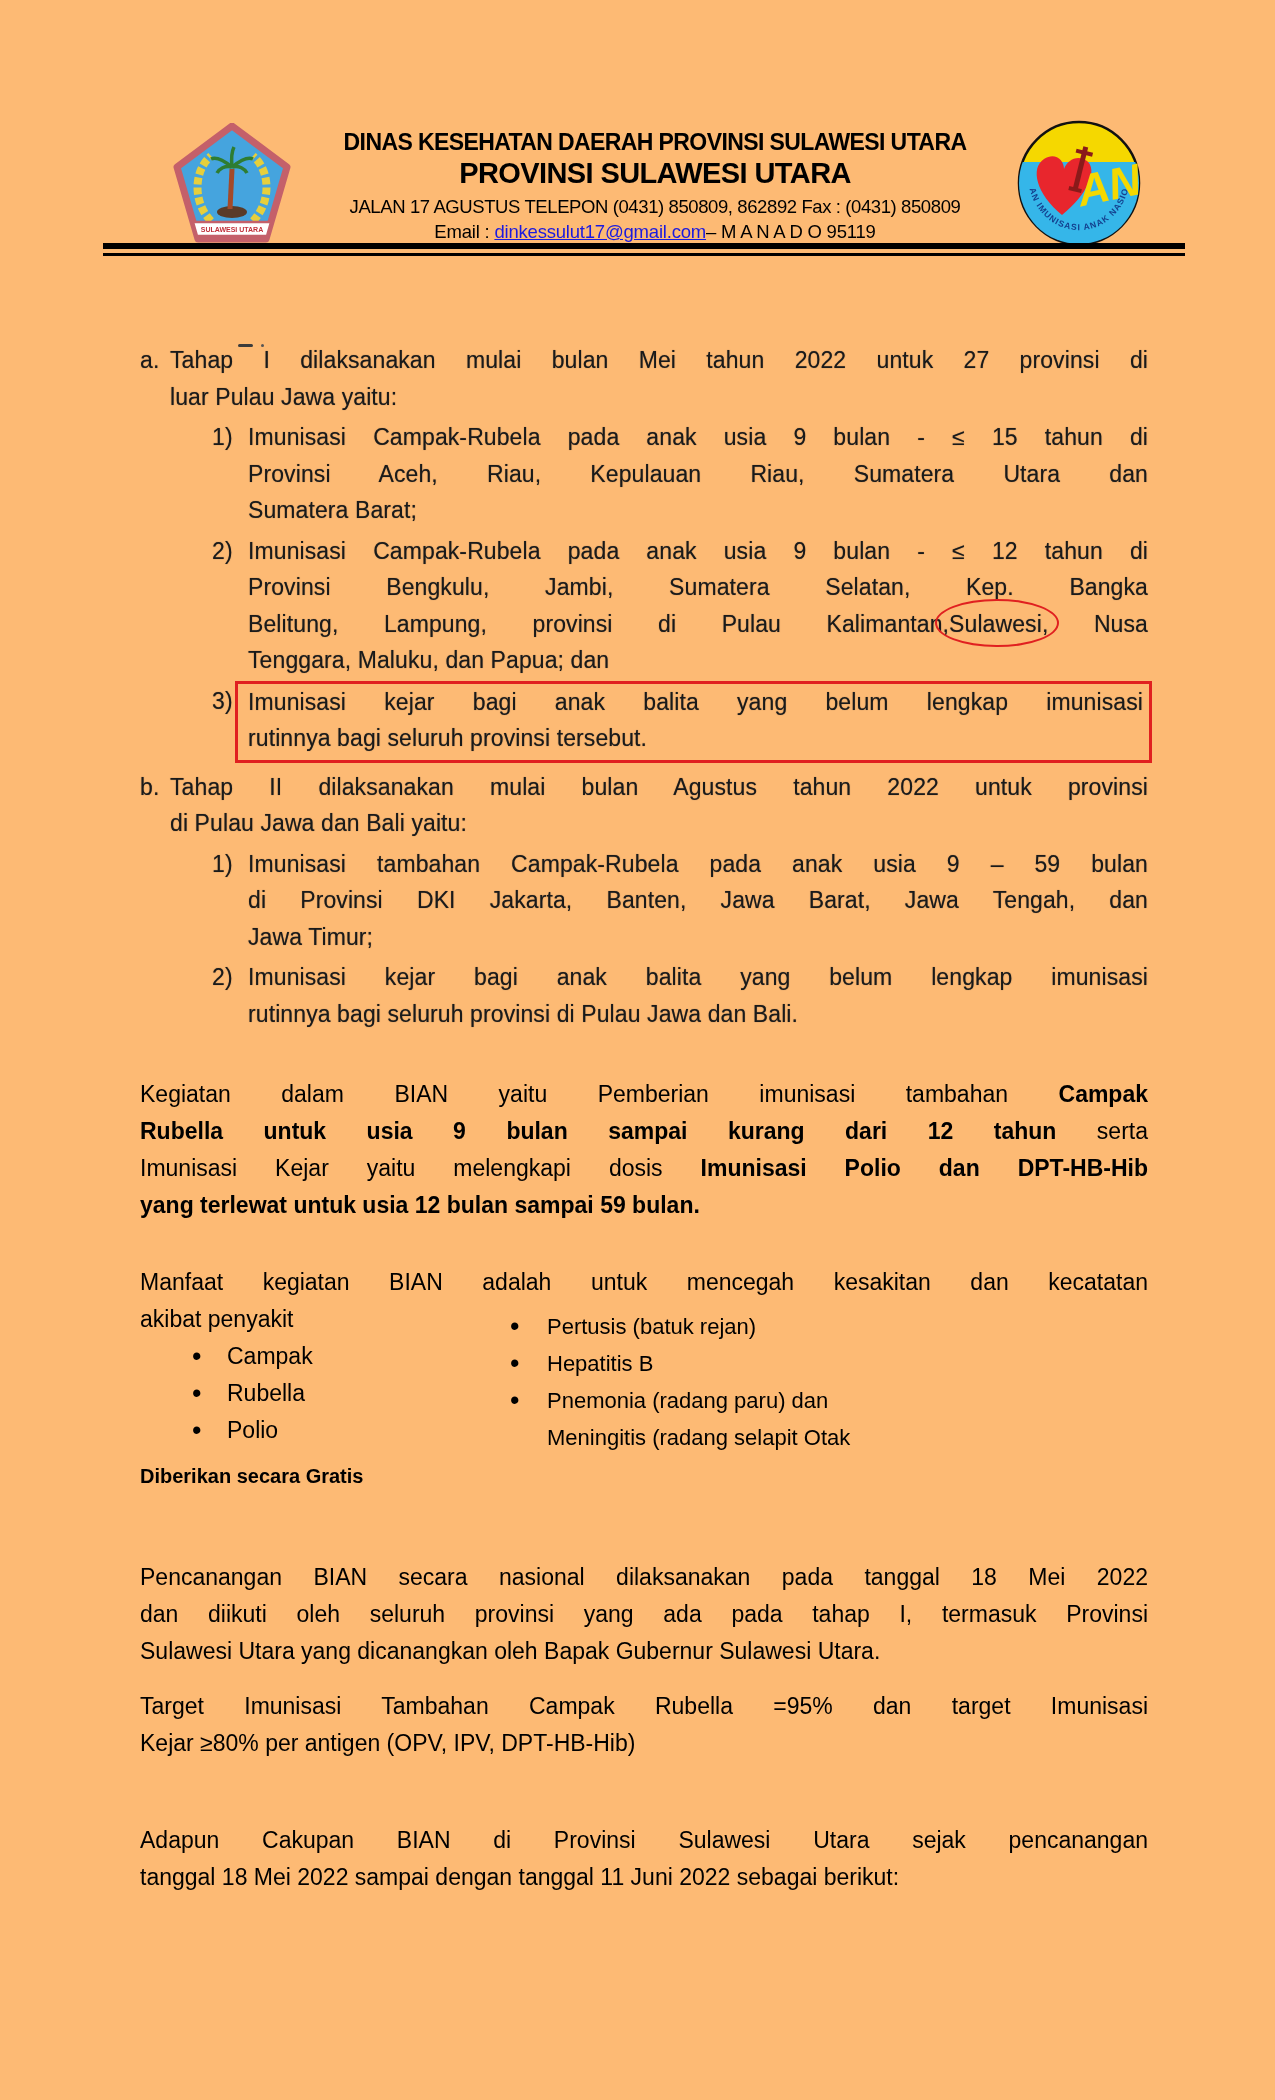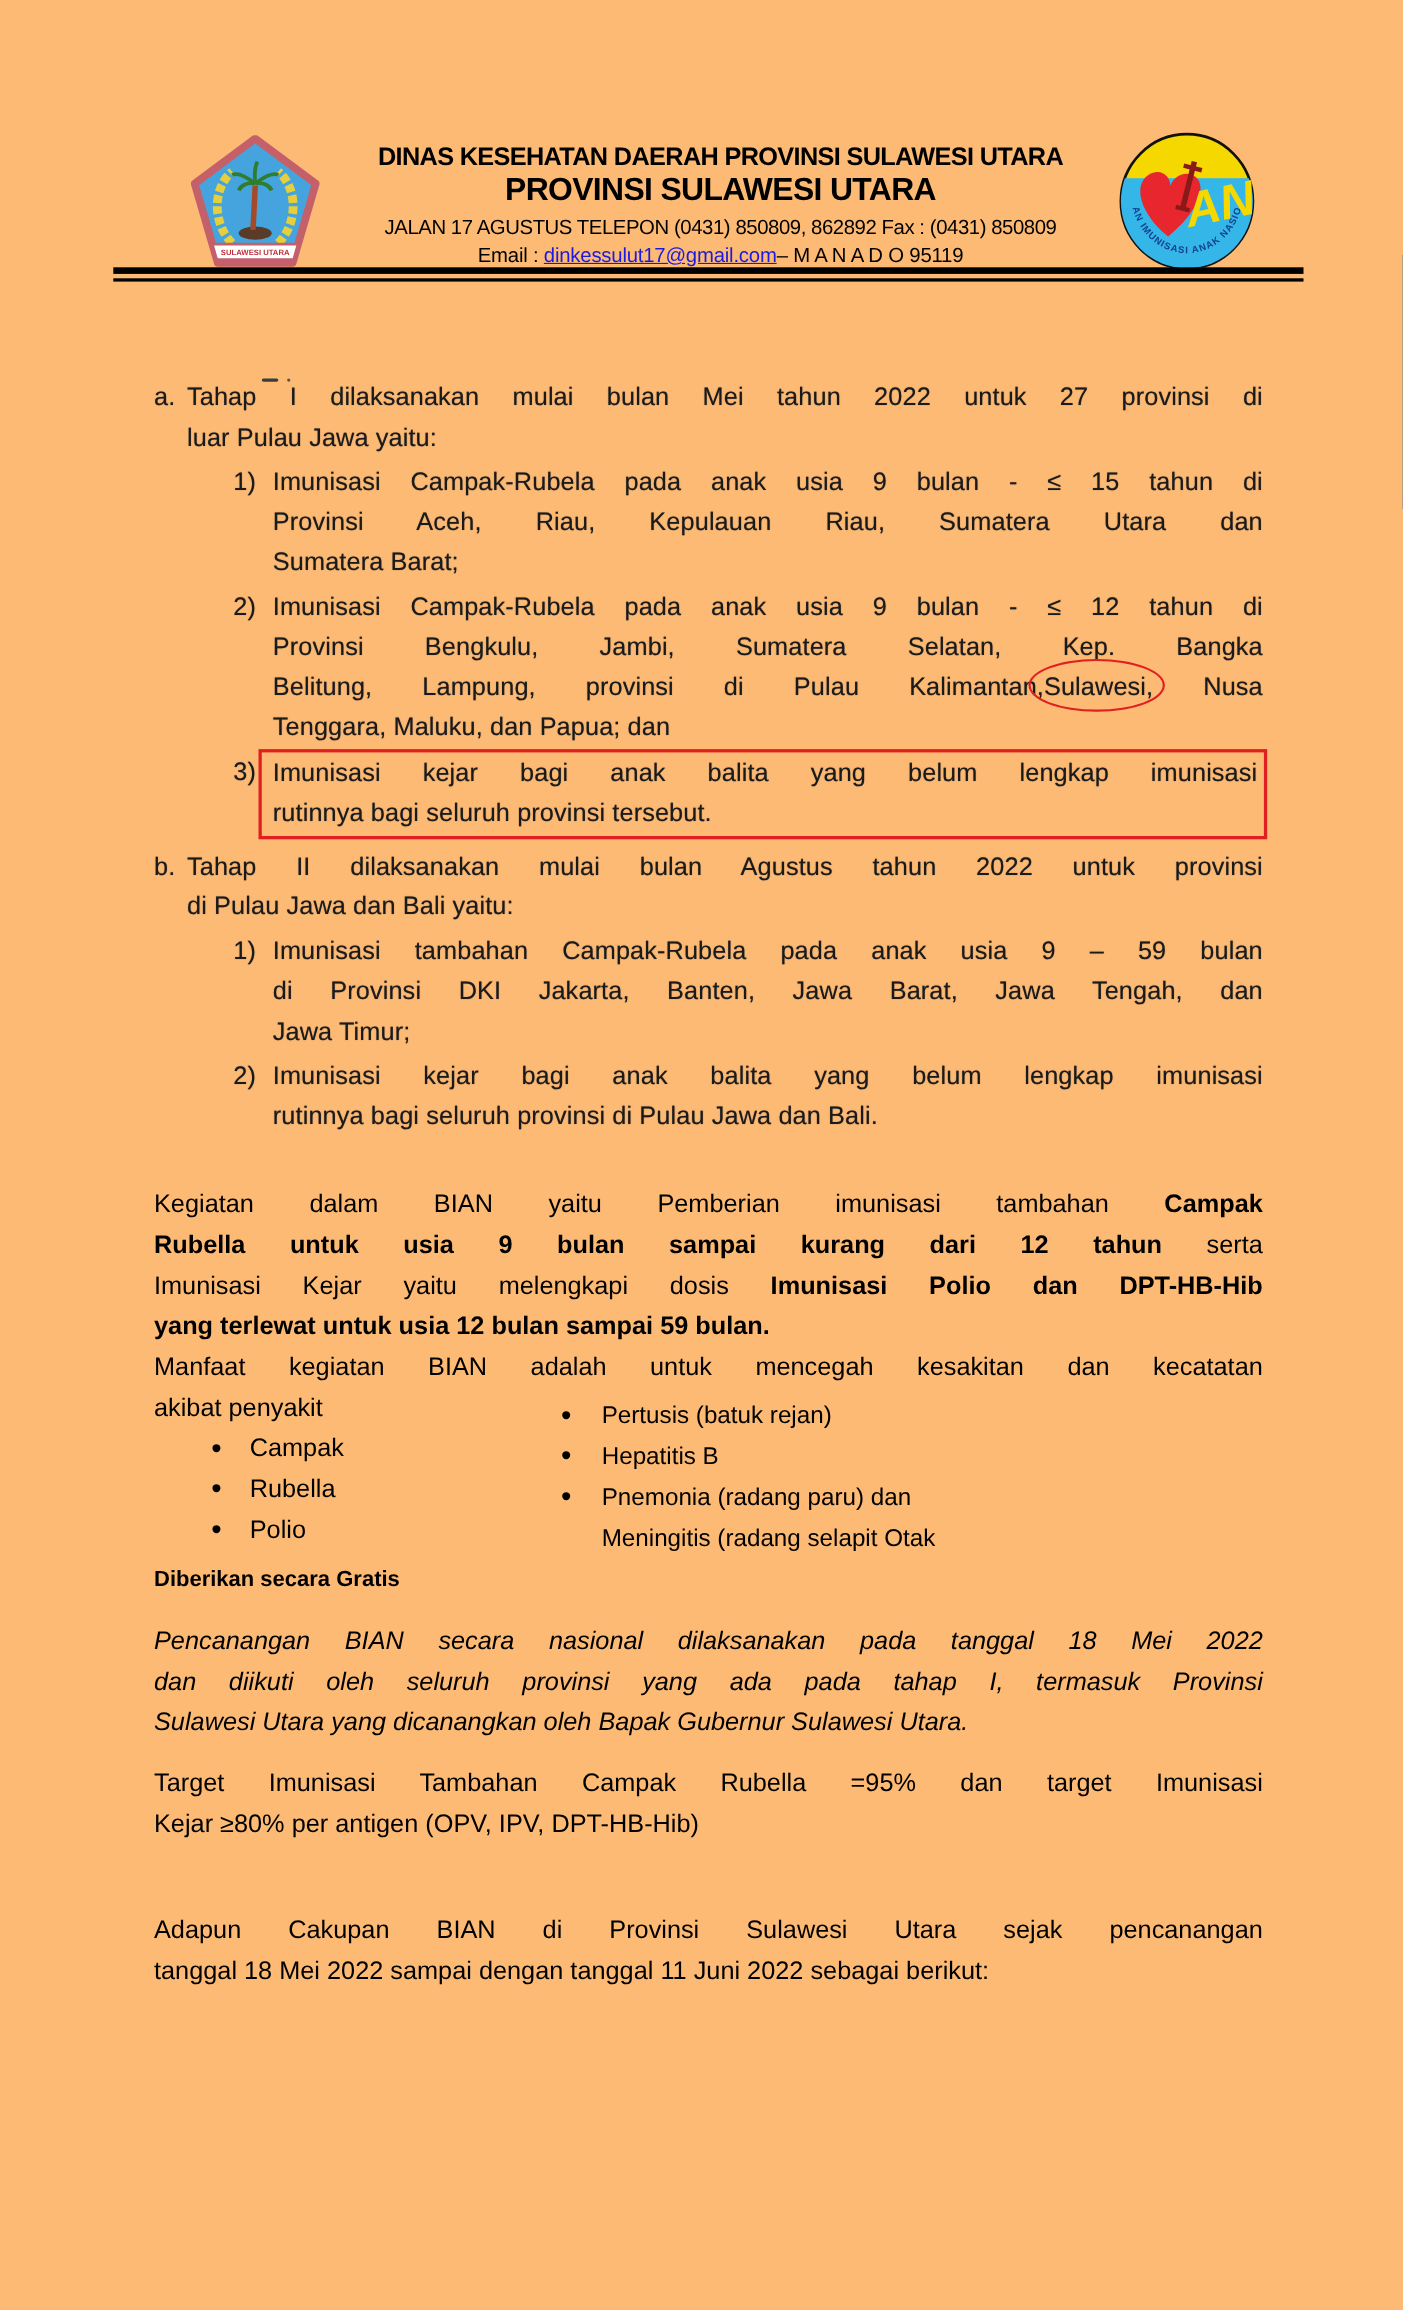--- a/index.html
+++ b/index.html
@@ -35,21 +35,21 @@
          padding:0 6px 3px 10px;margin-top:-2px;}
   .b{font-weight:bold;}
   .circled{position:relative;display:inline-block;}
   .circled::before{content:"";position:absolute;left:-14px;right:-11px;top:-7px;bottom:-5px;
                    border:2.5px solid var(--red,#e02020);border-radius:50%;pointer-events:none;}
   .stray{position:absolute;left:98px;top:-9px;width:40px;height:8px;}
   .stray .dash{display:inline-block;width:15px;height:3px;background:#3c3c3c;border-radius:2px;vertical-align:middle;}
   .stray .dot{display:inline-block;width:3px;height:3px;background:#555;border-radius:50%;margin-left:8px;vertical-align:middle;}
   .para{margin:0;}
   .mt-lg{margin-top:44px;}
-  .mt-md{}
+  .mt-md{margin-top:40px;}
   .bullets-wrap{position:relative;}
   .left-col{width:370px;}
   .right-col{position:absolute;left:370px;top:7px;width:600px;}
   ul.bul{list-style:none;margin:0;padding:0;}
   ul.bul li{position:relative;line-height:37px;}
   .left-col ul.bul li{padding-left:87px;}
   .left-col ul.bul li::before{content:"\2022";position:absolute;left:52px;font-size:27px;}
   .right-col ul.bul li{padding-left:37px;font-size:22px;}
   .right-col ul.bul li::before{content:"\2022";position:absolute;left:0;font-size:27px;}
   .right-col ul.bul li.no-bullet::before{content:"";}
@@ -208,21 +208,21 @@
             <li>Pertusis (batuk rejan)</li>
             <li>Hepatitis B</li>
             <li>Pnemonia (radang paru) dan</li>
             <li class="no-bullet">Meningitis (radang selapit Otak</li>
           </ul>
         </div>
       </div>
 
       <div class="gratis">Diberikan secara Gratis</div>
 
-      <div class="para" style="margin-top:18px;font-style:italic;">
+      <div class="para" style="margin-top:64px;">
         <div class="ln fj">Pencanangan BIAN secara nasional dilaksanakan pada tanggal 18 Mei 2022</div>
         <div class="ln fj">dan diikuti oleh seluruh provinsi yang ada pada tahap I, termasuk Provinsi</div>
         <div class="ln">Sulawesi Utara yang dicanangkan oleh Bapak Gubernur Sulawesi Utara.</div>
       </div>
 
       <div class="para" style="margin-top:18px;">
         <div class="ln fj">Target Imunisasi Tambahan Campak Rubella =95% dan target Imunisasi</div>
         <div class="ln">Kejar ≥80% per antigen (OPV, IPV, DPT-HB-Hib)</div>
       </div>
 

